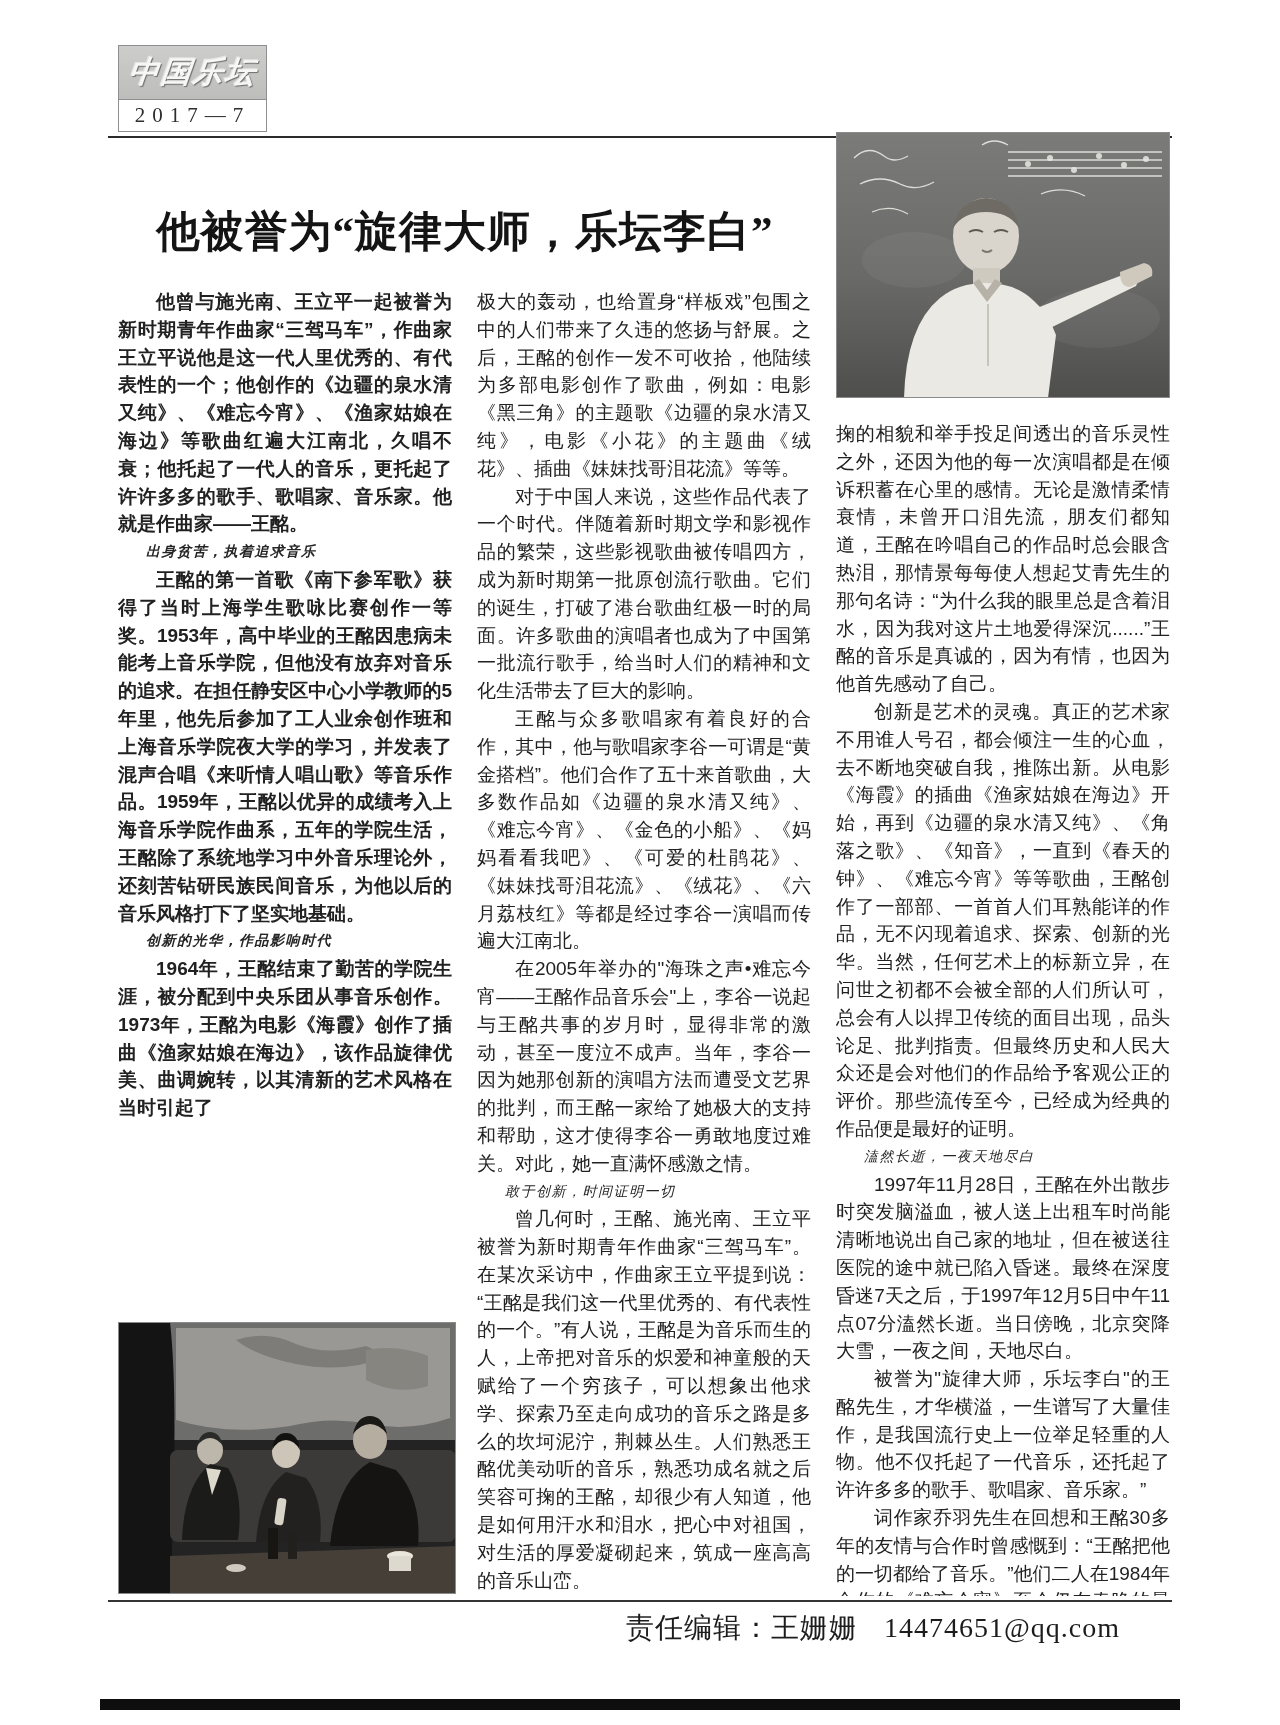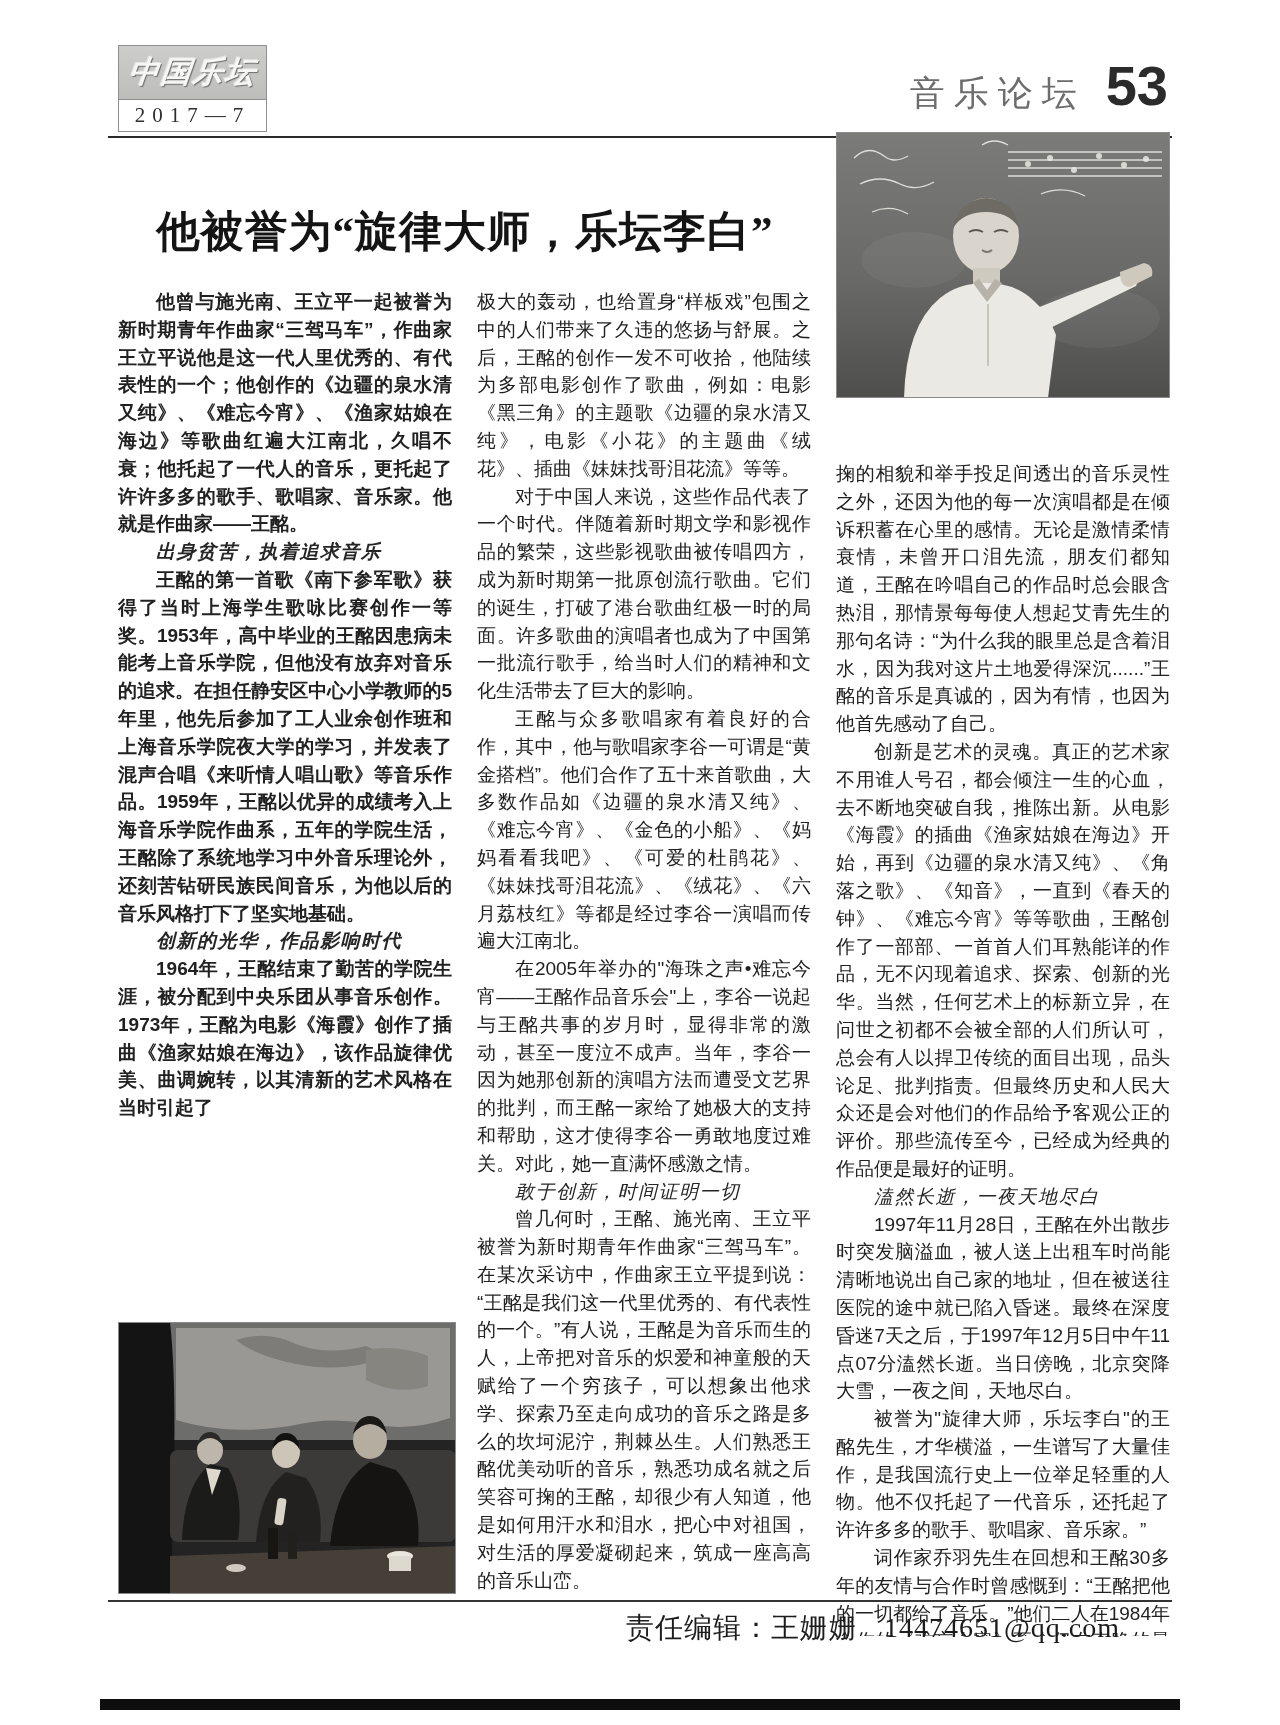--- a/index.html
+++ b/index.html
@@ -23,25 +23,25 @@
   .head-rule{position:absolute;left:108px;top:136px;width:1064px;height:2px;background:#2a2a2a;}
   
   .article-title{
     position:absolute;left:118px;top:184px;width:694px;text-align:center;
     font-family:"Liberation Serif",serif;font-weight:900;font-size:43px;letter-spacing:1px;color:#141414;margin-top:19px;
   }
   
   .col{position:absolute;width:334px;overflow:hidden;}
   .col-1{left:118px;top:288px;height:1032px;font-weight:bold;}
   .col-2{left:477px;top:288px;height:1306px;}
-  .col-3{left:836px;top:420px;height:1176px;margin-top:40px;}
+  .col-3{left:836px;top:420px;height:1176px;}
   .col p{margin:0;font-size:19px;line-height:27.8px;text-align:justify;color:#212121;}
   .col p.indent{text-indent:2em;}
   .col p.subhead{
-    font-family:"DejaVu Serif",serif;font-style:italic;font-size:19px;
+    font-family:"DejaVu Serif",serif;font-style:italic;font-size:14px;
     letter-spacing:1.5px;color:#262626;text-indent:2em;
   }
   
   .photo{position:absolute;background:#555;}
   .photo svg{display:block;width:100%;height:100%;}
   .photo-blackboard{left:836px;top:132px;width:334px;height:266px;}
   .photo-sofa{left:118px;top:1322px;width:338px;height:272px;}
   
   .foot-rule{position:absolute;left:108px;top:1600px;width:1064px;height:2px;background:#343434;}
   .foot-line{
@@ -58,24 +58,20 @@
 
   <div class="logo">
     <div class="logo-art">
       <span>中国乐坛</span>
     </div>
     <div class="logo-issue">
       <span>2017—7</span>
     </div>
   </div>
 
-  <div class="section-head">
-    <span class="section-label">音乐论坛</span>
-    <span class="page-number">53</span>
-  </div>
 
   <div class="head-rule"></div>
 
   <h1 class="article-title">他被誉为“旋律大师，乐坛李白”</h1>
 
   <div class="photo photo-blackboard" aria-label="黑白照片：王酩在写有乐谱的黑板前讲解">
     <svg viewBox="0 0 334 266">
       <defs>
         <linearGradient id="bb" x1="0" y1="0" x2="0" y2="1">
           <stop offset="0" stop-color="#7b7b79"></stop>

